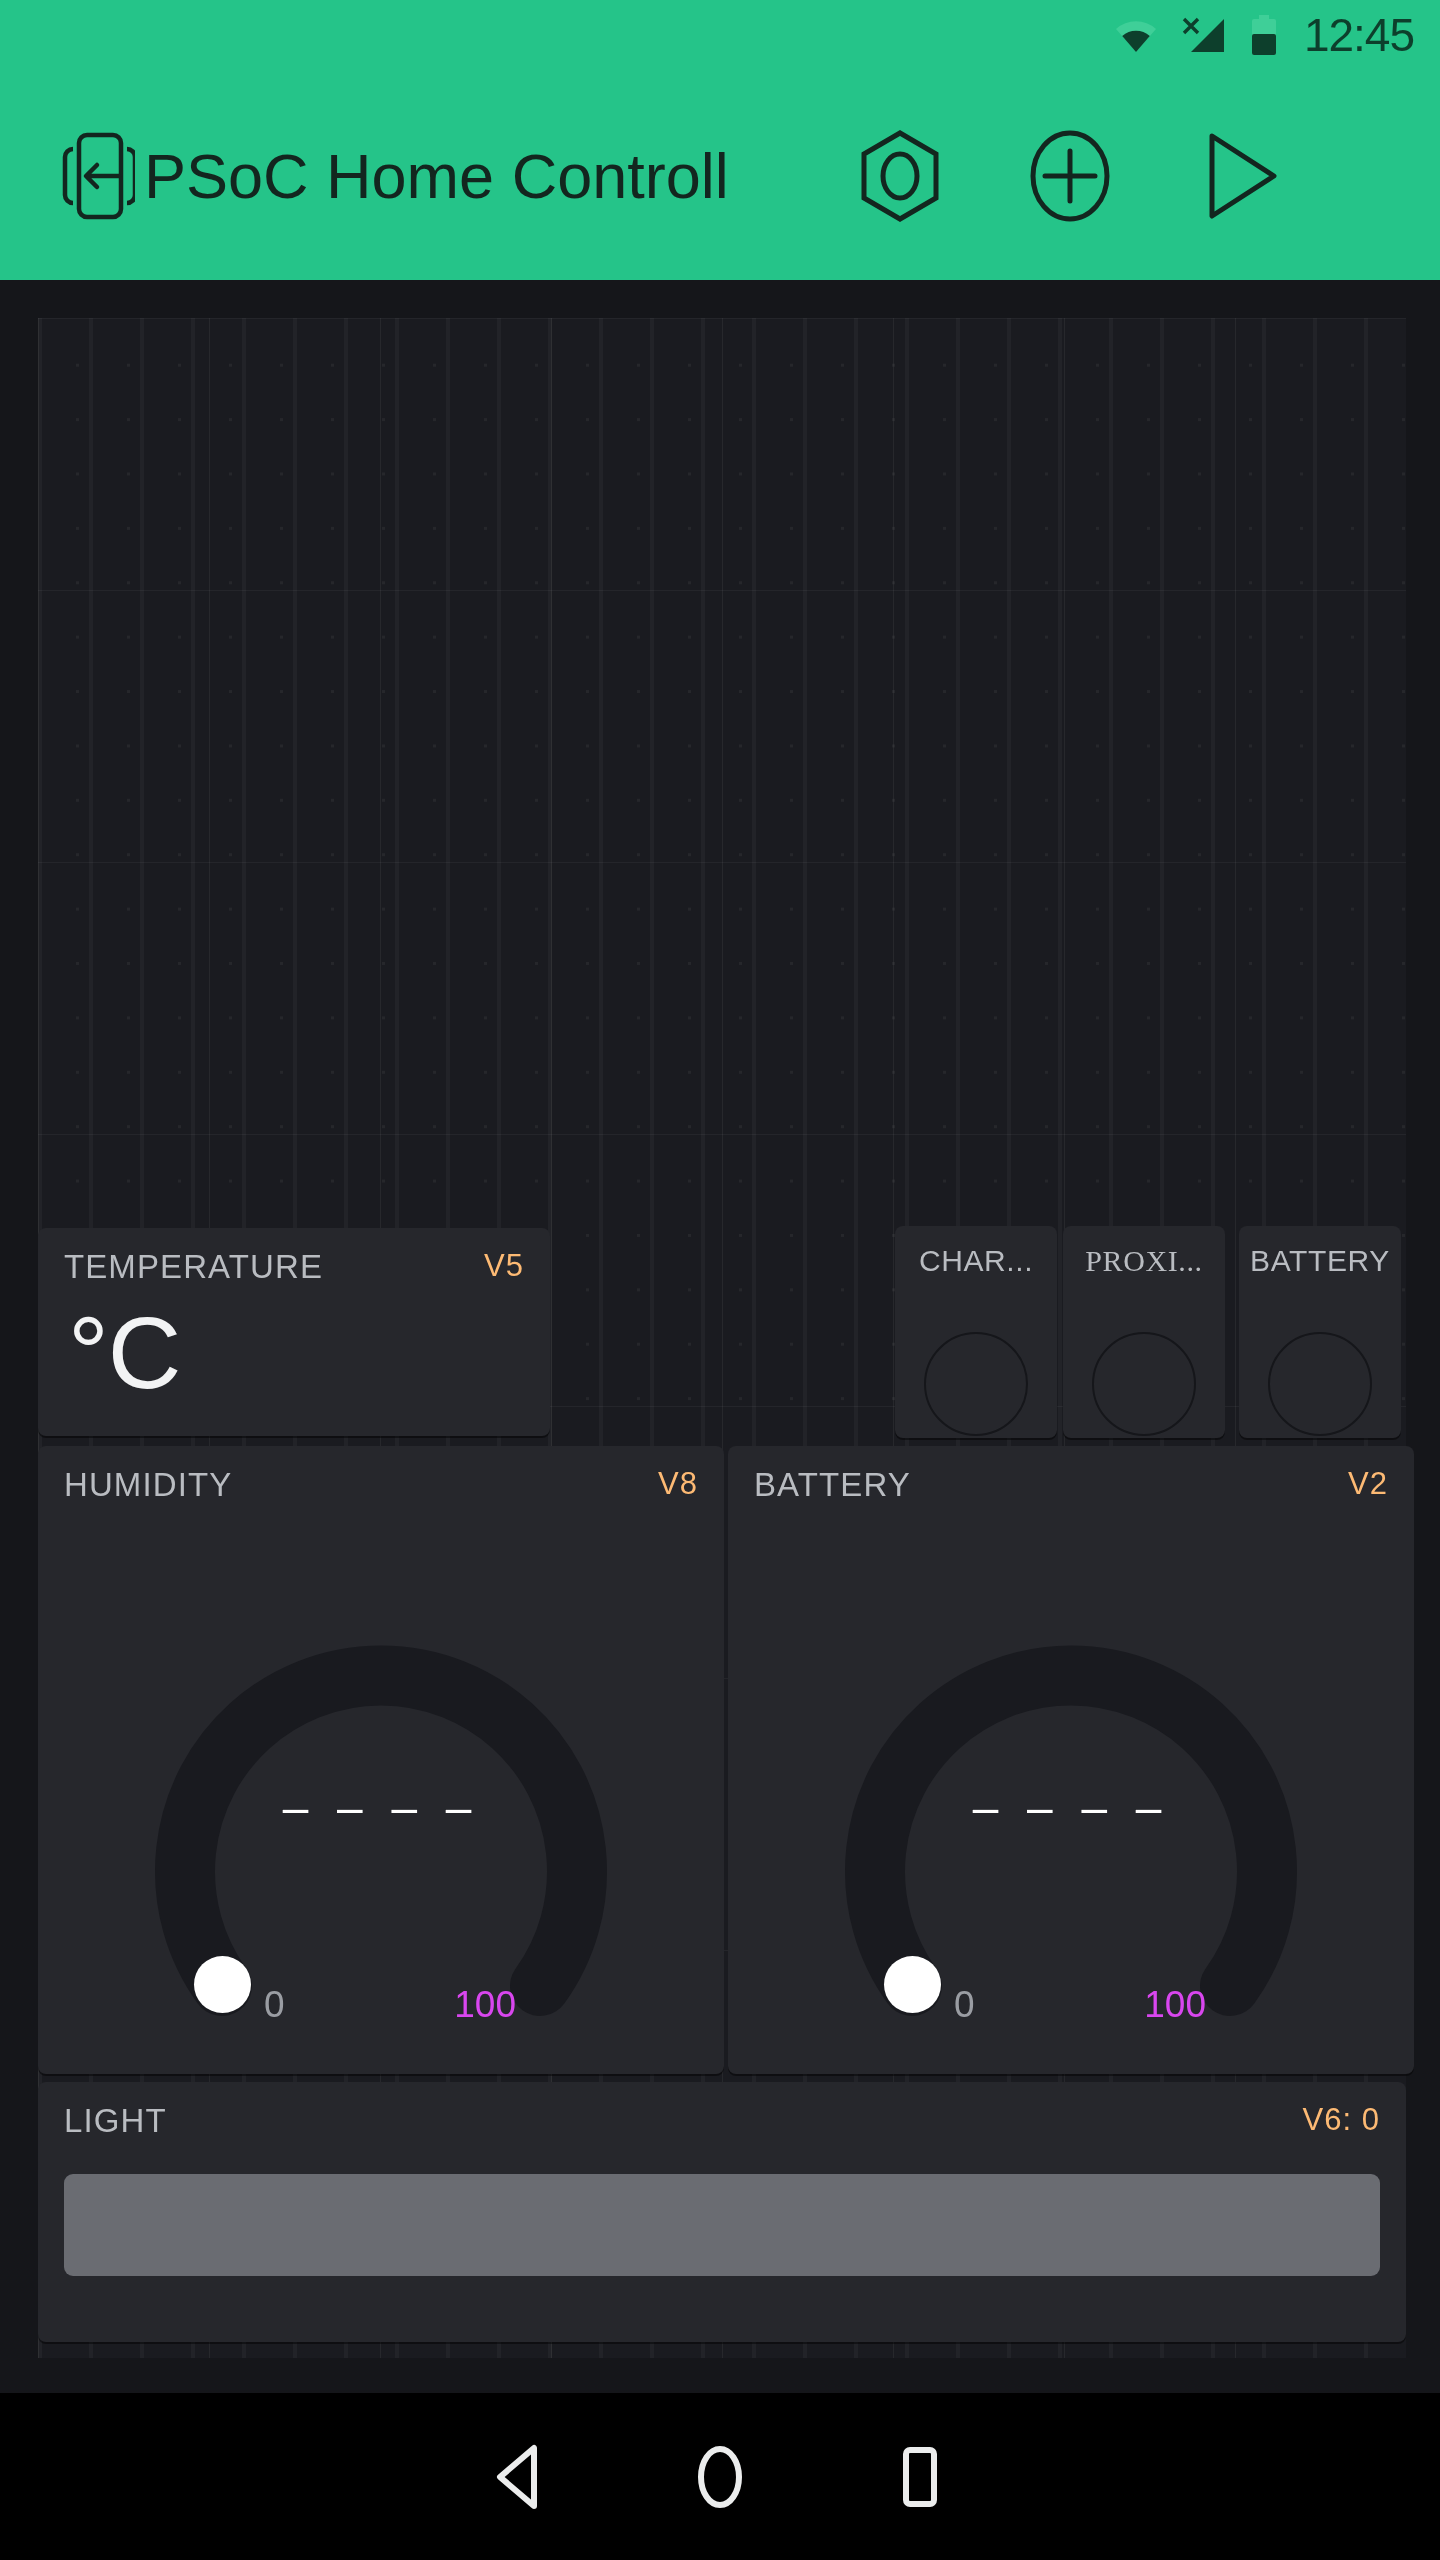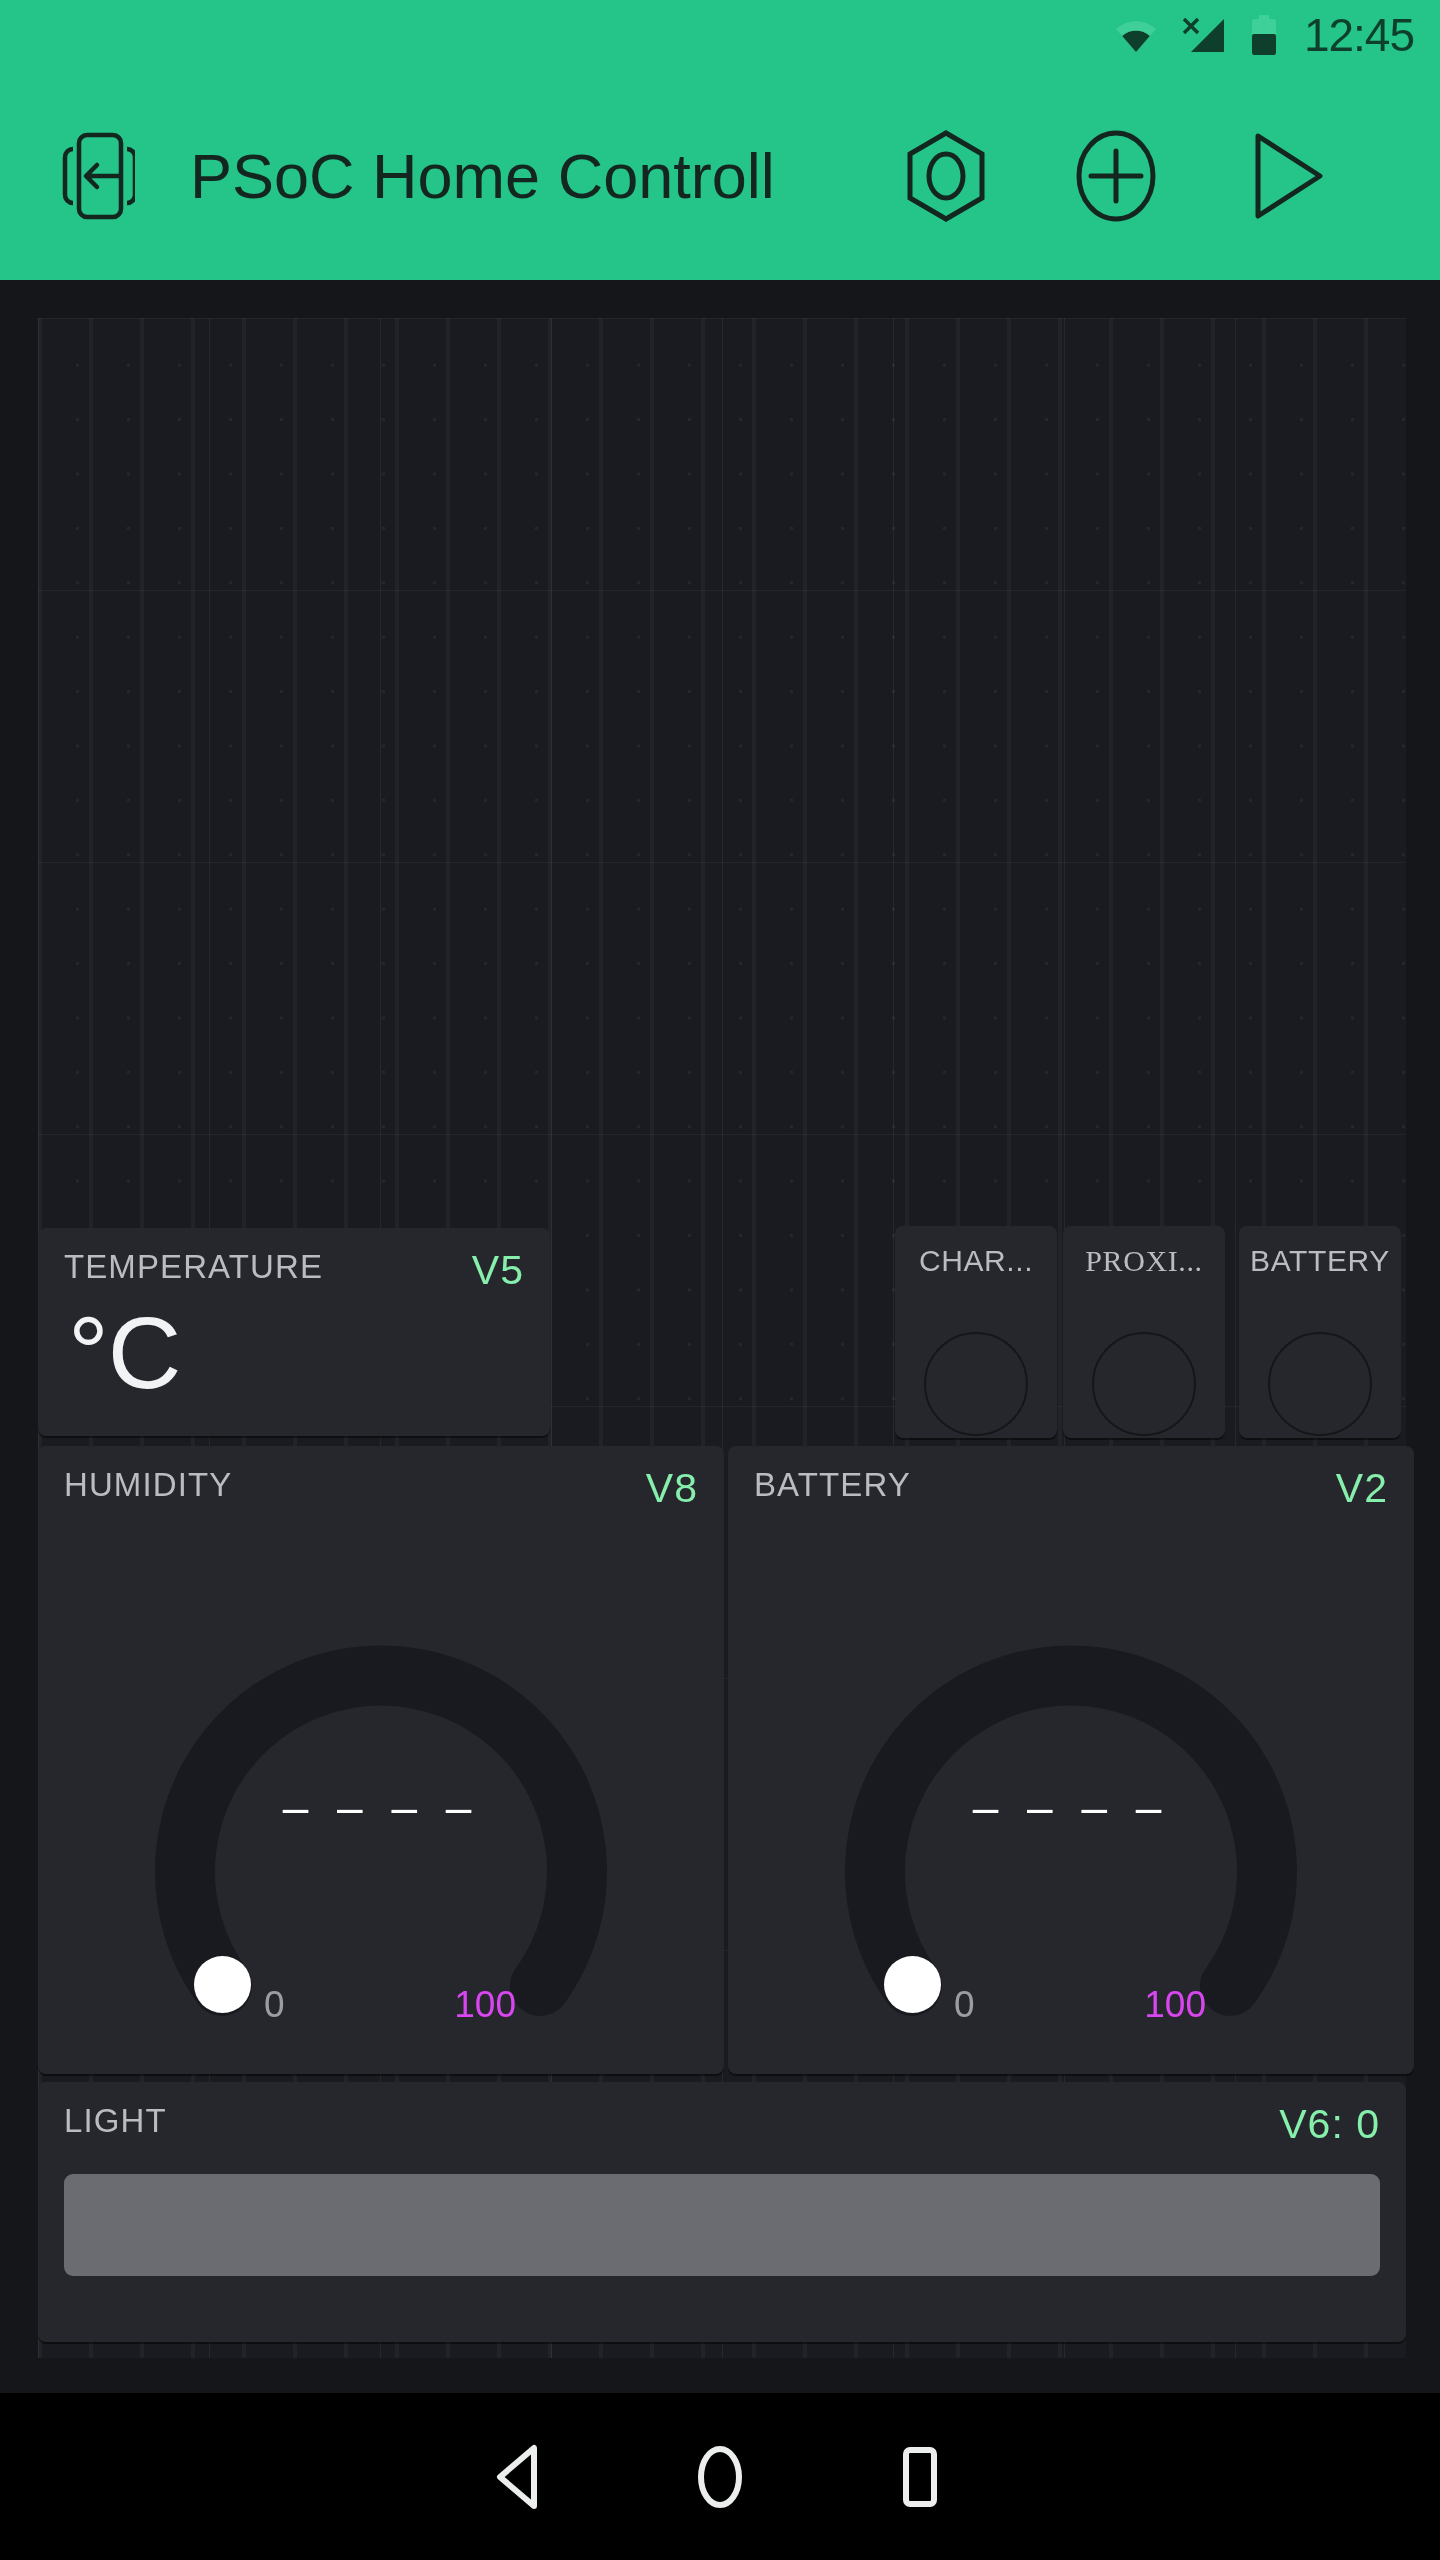--- a/index.html
+++ b/index.html
@@ -29,21 +29,21 @@
   #appbar{
     position:absolute; left:0; top:72px; width:1440px; height:208px;
     background:#25c489;
     display:flex; align-items:center;
   }
   #appbar .ab-back{
     width:96px; margin-left:48px; display:flex; align-items:center; justify-content:center;
   }
   #appbar .ab-title{
     color:#13261f; font-size:63px; line-height:1; white-space:nowrap;
-    overflow:hidden; margin-left:46px; width:698px;
+    overflow:hidden; width:698px;
     font-family:"Liberation Sans", sans-serif;
   }
   #appbar .ab-act{
     width:104px; height:104px; display:flex; align-items:center; justify-content:center;
   }
   #appbar .ab-actions{ display:flex; align-items:center; gap:66px; margin-left:6px; }
 
   
   #dash{
     position:absolute; left:0; top:280px; width:1440px; height:2113px;
@@ -80,21 +80,21 @@
     position:absolute; left:0; top:0; width:100%;
     display:flex; align-items:flex-start; justify-content:space-between;
     padding:22px 26px 0 26px;
     gap:16px;
   }
   .w-label{
     color:#b9bcc1; font-size:33px; letter-spacing:1.1px; line-height:1;
     white-space:nowrap; overflow:hidden;
   }
   .w-pin{
-    color:#86efac; font-size:41px; letter-spacing:1px; line-height:1; white-space:nowrap;
+    color:#fdba74; font-size:31px; letter-spacing:1px; line-height:1; white-space:nowrap;
   }
 
   
   #w-temp{ left:38px; top:1228px; width:512px; height:208px; }
   #w-temp .temp-val{
     position:absolute; left:30px; top:72px;
     color:#f2f3f4; font-size:102px; line-height:1.05; letter-spacing:-1px;
   }
 
   

